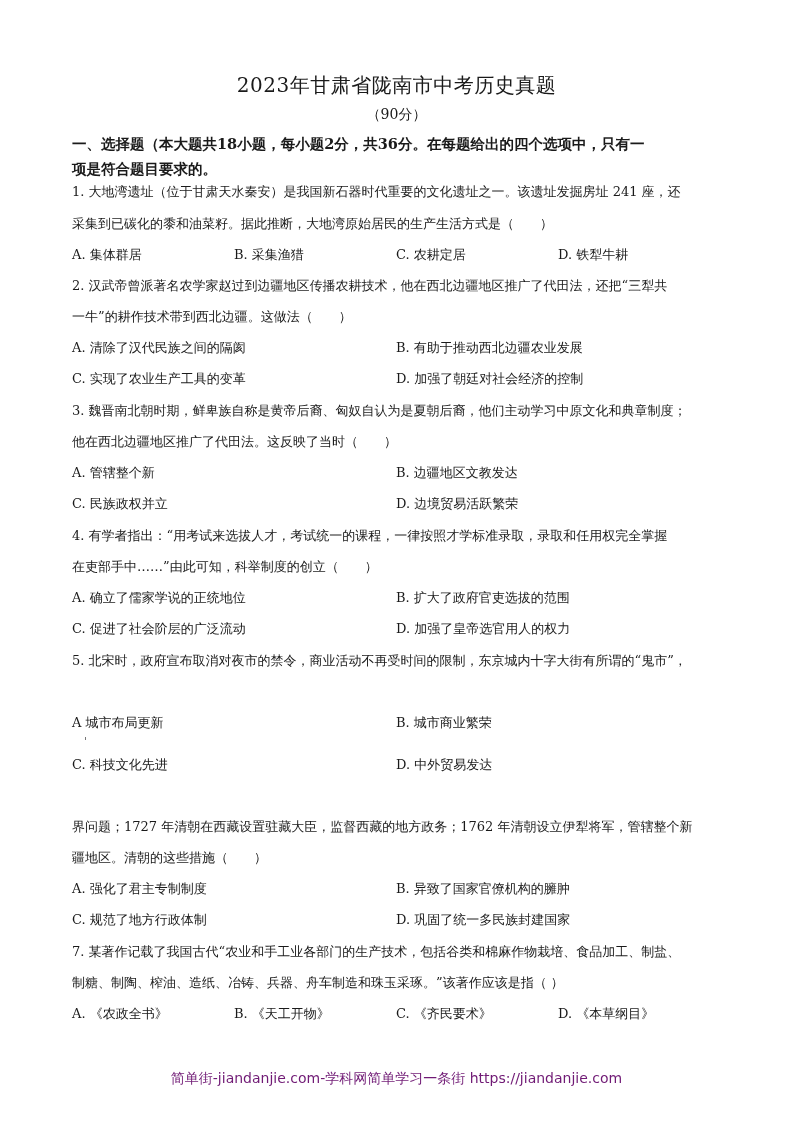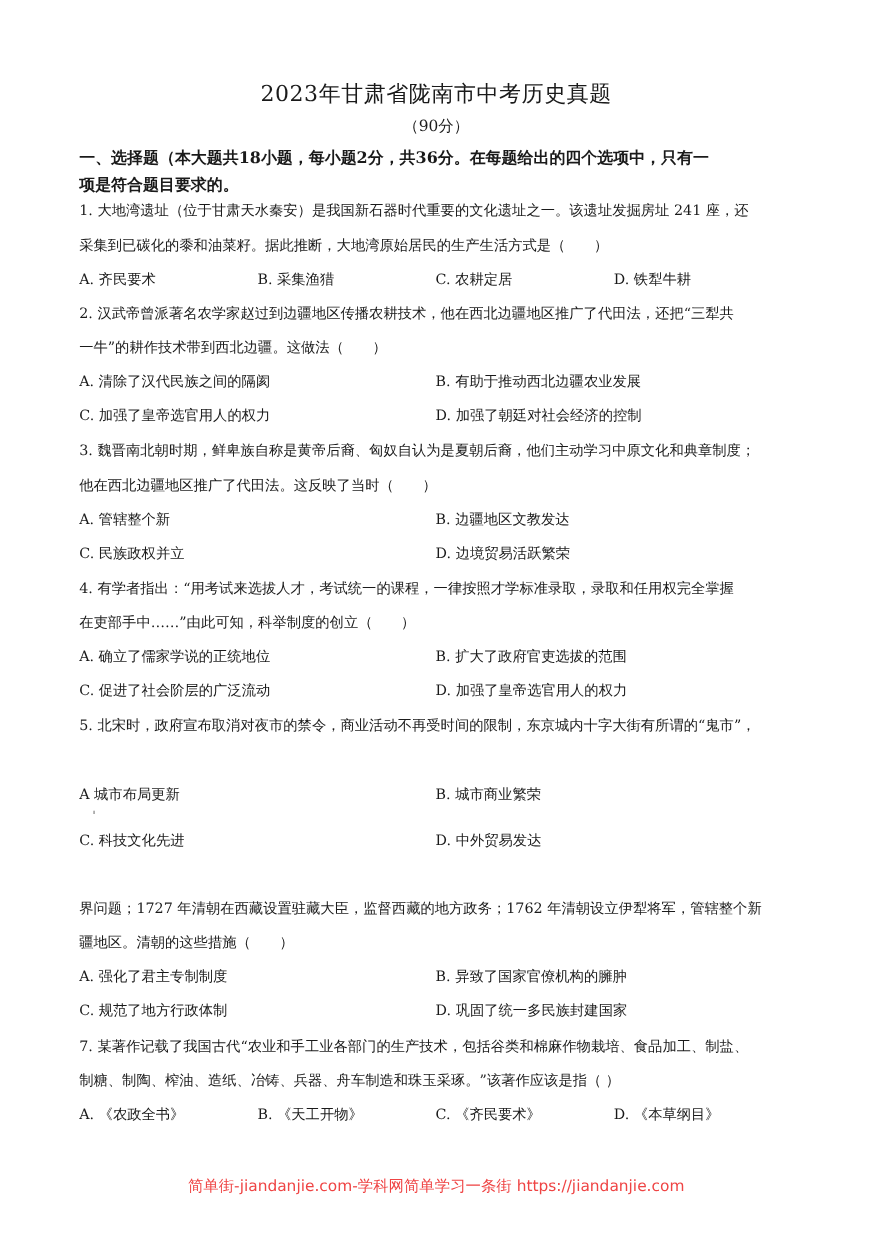--- a/index.html
+++ b/index.html
@@ -72,48 +72,48 @@
       background: #777;
     }
     .footer {
       position: absolute;
       top: 1070px;
       left: 0;
       width: 793px;
       text-align: center;
       font-family: "DejaVu Sans", "Liberation Sans", sans-serif;
       font-size: 14px;
-      color: #ef4444;
+      color: #701a75;
     }
   </style>
 </head>
 <body>
 
 <div class="page">
 
   <div class="title">2023年甘肃省陇南市中考历史真题</div>
   <div class="subtitle">（90分）</div>
 
   <div class="section-head">
     <div>一、选择题（本大题共18小题，每小题2分，共36分。在每题给出的四个选项中，只有一</div>
     <div>项是符合题目要求的。</div>
   </div>
 
   <div class="line" style="top:183px">1. 大地湾遗址（位于甘肃天水秦安）是我国新石器时代重要的文化遗址之一。该遗址发掘房址 241 座，还</div>
   <div class="line" style="top:215px">采集到已碳化的黍和油菜籽。据此推断，大地湾原始居民的生产生活方式是（　　）</div>
-  <div class="opt" style="left:72px;top:246px">A. 齐民要术</div>
+  <div class="opt" style="left:72px;top:246px">A. 集体群居</div>
   <div class="opt" style="left:234px;top:246px">B. 采集渔猎</div>
   <div class="opt" style="left:396px;top:246px">C. 农耕定居</div>
   <div class="opt" style="left:558px;top:246px">D. 铁犁牛耕</div>
 
   <div class="line" style="top:277px">2. 汉武帝曾派著名农学家赵过到边疆地区传播农耕技术，他在西北边疆地区推广了代田法，还把“三犁共</div>
   <div class="line" style="top:308px">一牛”的耕作技术带到西北边疆。这做法（　　）</div>
   <div class="opt" style="left:72px;top:339px">A. 清除了汉代民族之间的隔阂</div>
   <div class="opt" style="left:396px;top:339px">B. 有助于推动西北边疆农业发展</div>
-  <div class="opt" style="left:72px;top:370px">C. 加强了皇帝选官用人的权力</div>
+  <div class="opt" style="left:72px;top:370px">C. 实现了农业生产工具的变革</div>
   <div class="opt" style="left:396px;top:370px">D. 加强了朝廷对社会经济的控制</div>
 
   <div class="line" style="top:402px">3. 魏晋南北朝时期，鲜卑族自称是黄帝后裔、匈奴自认为是夏朝后裔，他们主动学习中原文化和典章制度；</div>
   <div class="line" style="top:433px">他在西北边疆地区推广了代田法。这反映了当时（　　）</div>
   <div class="opt" style="left:72px;top:464px">A. 管辖整个新</div>
   <div class="opt" style="left:396px;top:464px">B. 边疆地区文教发达</div>
   <div class="opt" style="left:72px;top:495px">C. 民族政权并立</div>
   <div class="opt" style="left:396px;top:495px">D. 边境贸易活跃繁荣</div>
 
   <div class="line" style="top:527px">4. 有学者指出：“用考试来选拔人才，考试统一的课程，一律按照才学标准录取，录取和任用权完全掌握</div>

